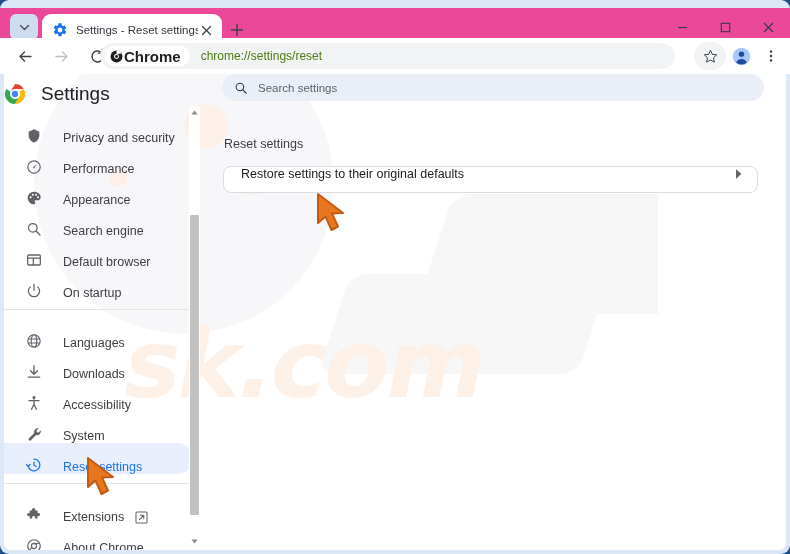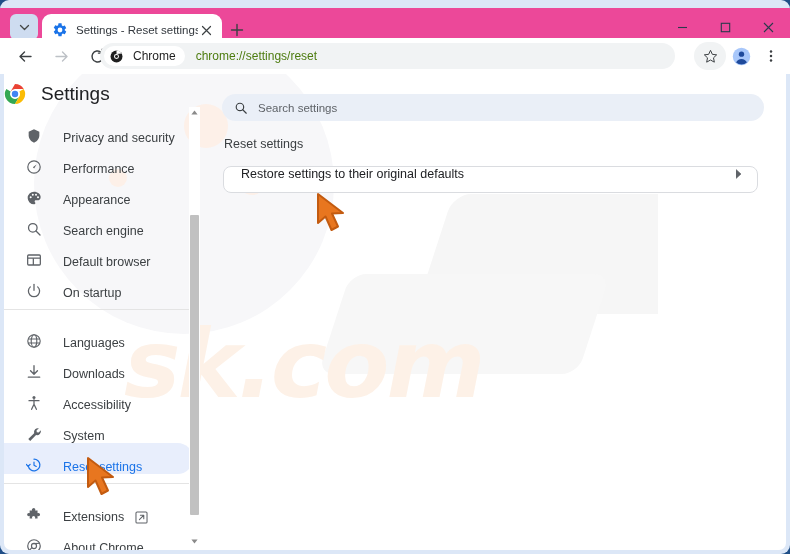--- a/index.html
+++ b/index.html
@@ -80,22 +80,22 @@
     padding-left: 4px;
   }
   .chrome-pill {
     height: 20px; border-radius: 10px;
     background: #ffffff;
     display: flex; align-items: center;
     padding: 0 9px 0 6px;
     flex: none;
   }
   .chrome-pill-label {
-    font-size: 12px; font-weight: normal; color: #1f1f1f;
-    margin-left: 10px;
+    font-size: 15px; font-weight: bold; color: #1f1f1f;
+    margin-left: 1px;
   }
   .omnibox-url {
     font-size: 12px; color: #4d7c0f;
     margin-left: 11px;
     white-space: nowrap;
   }
   .tb-right {
     position: absolute; right: 4px; top: 3px;
     display: flex; align-items: center;
   }
@@ -205,21 +205,21 @@
     position: absolute; left: 1px; top: 108px;
     width: 9px; height: 300px;
     background: #c1c1c1; border-radius: 1px;
   }
   
   .main {
     position: absolute; left: 201px; top: 0;
     width: 581px; height: 476px;
   }
   .searchbar {
-    position: absolute; left: 17px; top: 20px;
+    position: absolute; left: 17px; top: 0;
     width: 542px; height: 27px;
     background: #eaeff7;
     border-radius: 14px;
     display: flex; align-items: center;
     padding-left: 12px;
   }
   .search-placeholder {
     font-size: 11.5px; color: #5f6368; margin-left: 10px;
   }
   .section-title {

